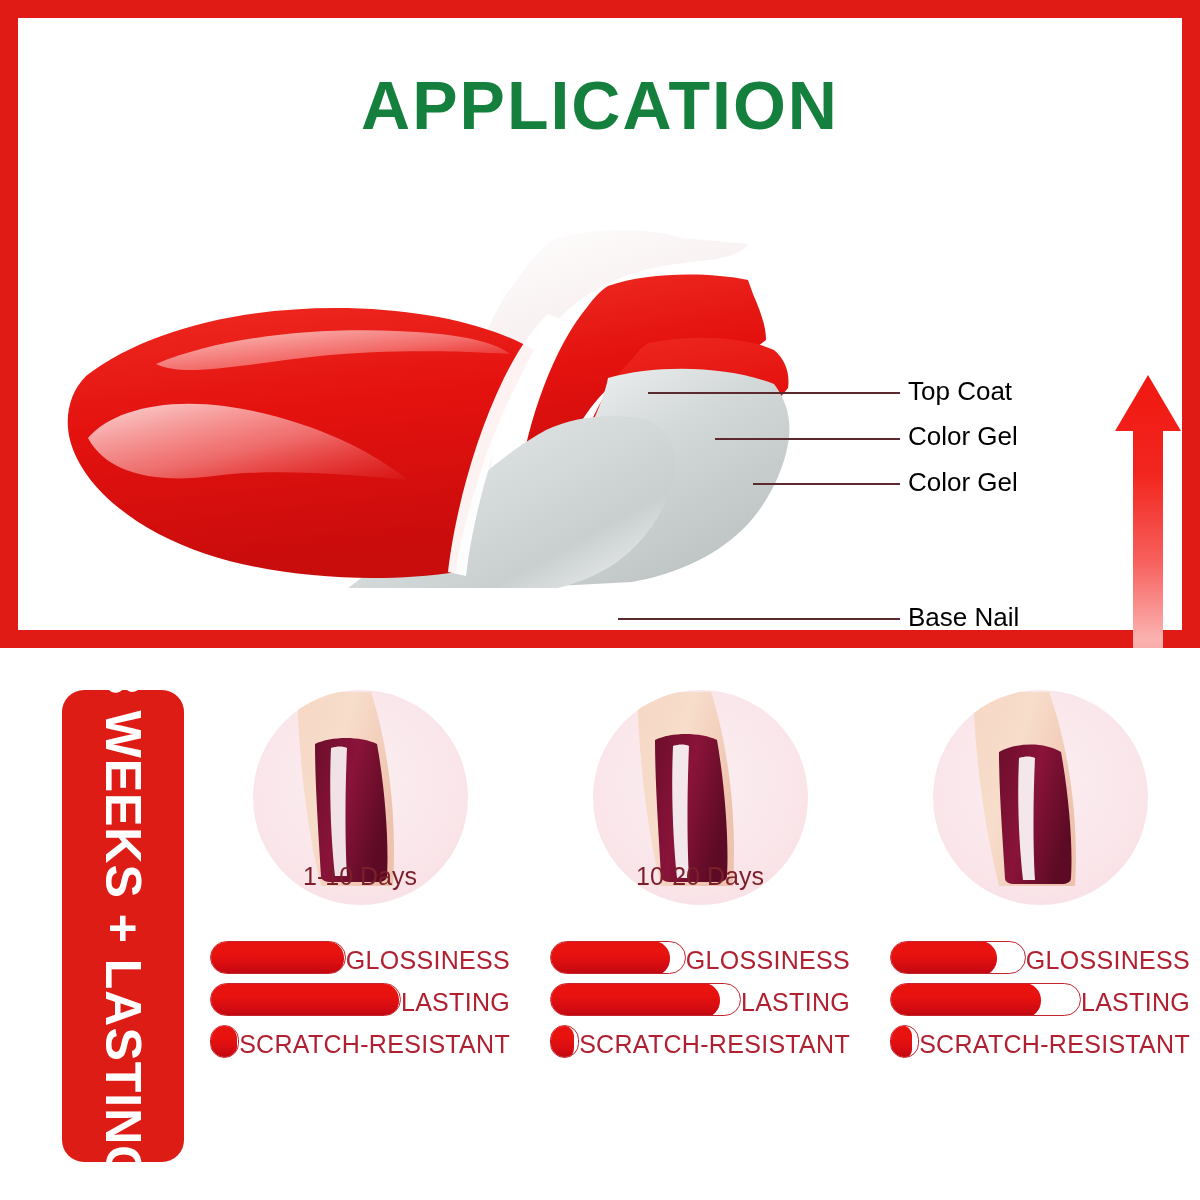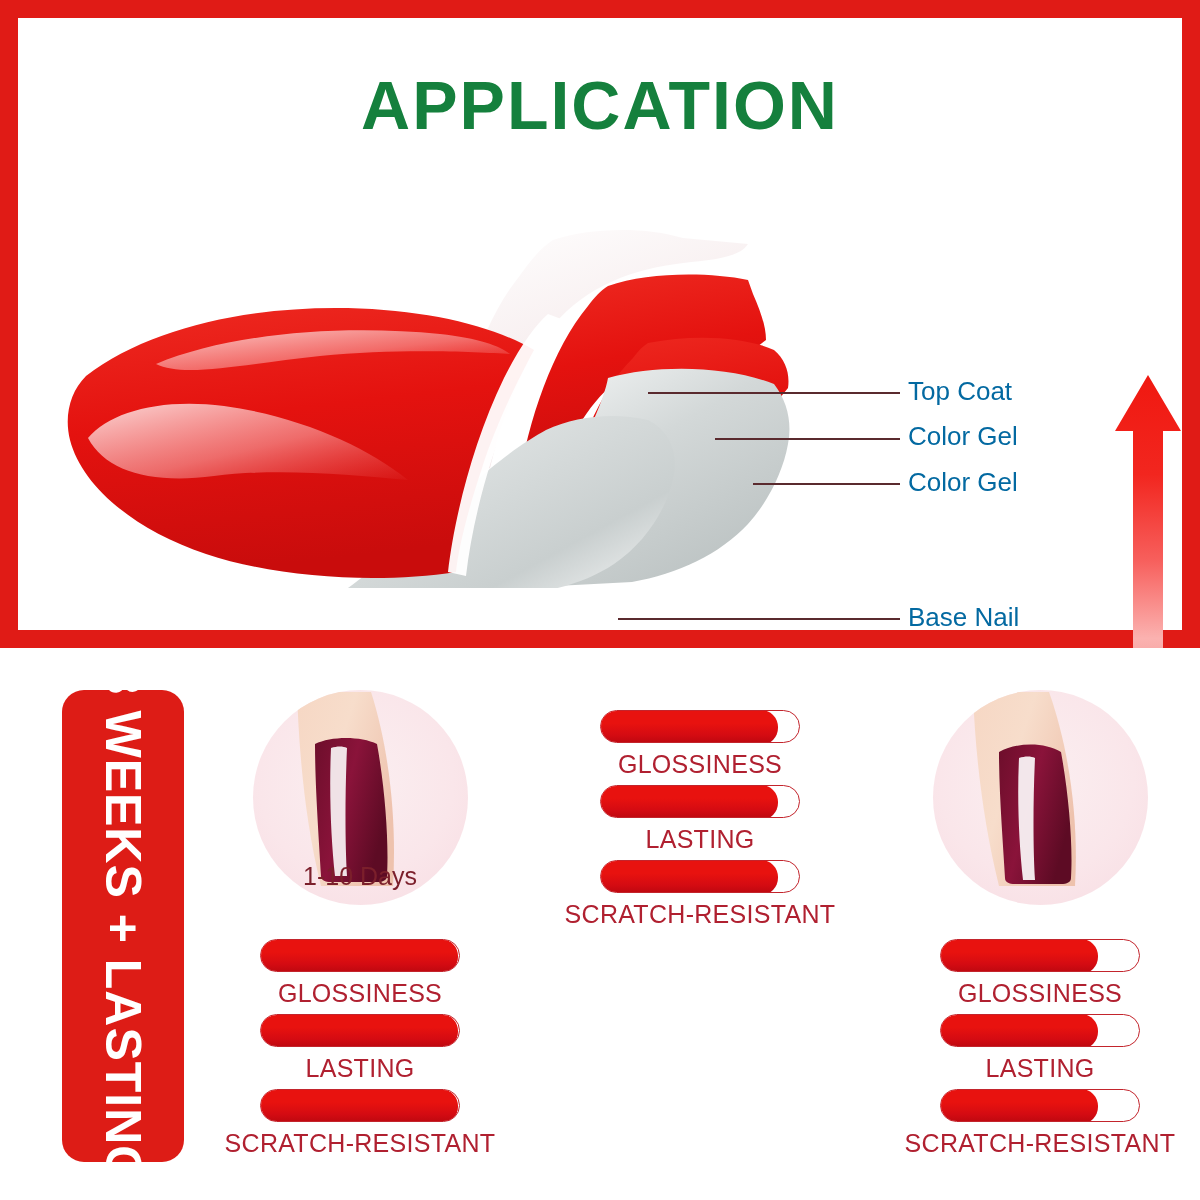--- a/index.html
+++ b/index.html
@@ -42,21 +42,21 @@
     width: 1164px;
     height: 440px;
   }
 
   .diagram-svg { position: absolute; left: 30px; top: 0; }
 
   
   .lead-label {
     position: absolute;
     font-size: 26px;
-    color: #0369a1;
+    color: #000000;
     font-family: "Liberation Sans", sans-serif;
     white-space: nowrap;
   }
   .lab-top   { left: 890px; top: 208px; }
   .lab-cg1   { left: 890px; top: 253px; }
   .lab-cg2   { left: 890px; top: 299px; }
   .lab-base  { left: 890px; top: 434px; }
   .lab-nail  { left: 890px; top: 526px; }
 
   .lead-line {
@@ -149,21 +149,21 @@
   }
 
   
   .metrics {
     margin-top: 34px;
     width: 300px;
     display: flex;
     flex-direction: column;
     align-items: center;
   }
-  .metric { width: 100%; margin-bottom: 6px; display:flex; flex-direction:column; align-items:center;justify-content:space-between;}
+  .metric { width: 100%; margin-bottom: 6px; display:flex; flex-direction:row; align-items:center;justify-content:space-between;}
   .bar-track {
     width: 200px;
     height: 33px;
     border-radius: 17px;
     border: 1.6px solid #c3242c;
     background: #ffffff;
     overflow: hidden;
     position: relative;
   }
   .bar-fill {
@@ -357,20 +357,40 @@
         <div class="metric">
           <div class="bar-track">
             <div class="bar-fill" style="width: 100%;"></div>
           </div>
           <div class="metric-label">SCRATCH-RESISTANT</div>
         </div>
       </div>
     </div>
 
     <div class="col">
+      <div class="nail-circle">
+        <svg class="nail-svg" width="215" height="215" viewBox="0 0 215 215">
+          <defs>
+            <linearGradient id="skin2" x1="0" y1="0" x2="1" y2="0.6">
+              <stop offset="0%" stop-color="#f6d7c4"></stop>
+              <stop offset="45%" stop-color="#f7ddcb"></stop>
+              <stop offset="100%" stop-color="#eec2ad"></stop>
+            </linearGradient>
+            <linearGradient id="pol2" x1="0" y1="0" x2="1" y2="0.5">
+              <stop offset="0%" stop-color="#6d0e2b"></stop>
+              <stop offset="50%" stop-color="#8a133a"></stop>
+              <stop offset="100%" stop-color="#5d0b24"></stop>
+            </linearGradient>
+          </defs>
+          <path d="M 44 2 L 118 2 C 136 58 144 130 140 196 L 68 196 C 52 132 46 62 44 2 Z" fill="url(#skin2)"></path>
+          <path d="M 62 50 C 78 42 108 42 124 50 C 132 96 136 152 134 186 C 134 190 130 192 124 192 L 78 192 C 72 192 68 190 68 186 C 66 148 62 94 62 50 Z" fill="url(#pol2)"></path>
+          <path d="M 80 56 C 86 54 92 54 96 56 C 94 104 94 152 96 188 L 84 188 C 80 150 78 102 80 56 Z" fill="#ffffff" opacity="0.9"></path>
+        </svg>
+        <div class="days-label">10-20 Days</div>
+      </div>
 
       <div class="metrics">
         <div class="metric">
           <div class="bar-track">
             <div class="bar-fill" style="width: 90%;"></div>
           </div>
           <div class="metric-label">GLOSSINESS</div>
         </div>
         <div class="metric">
           <div class="bar-track">

